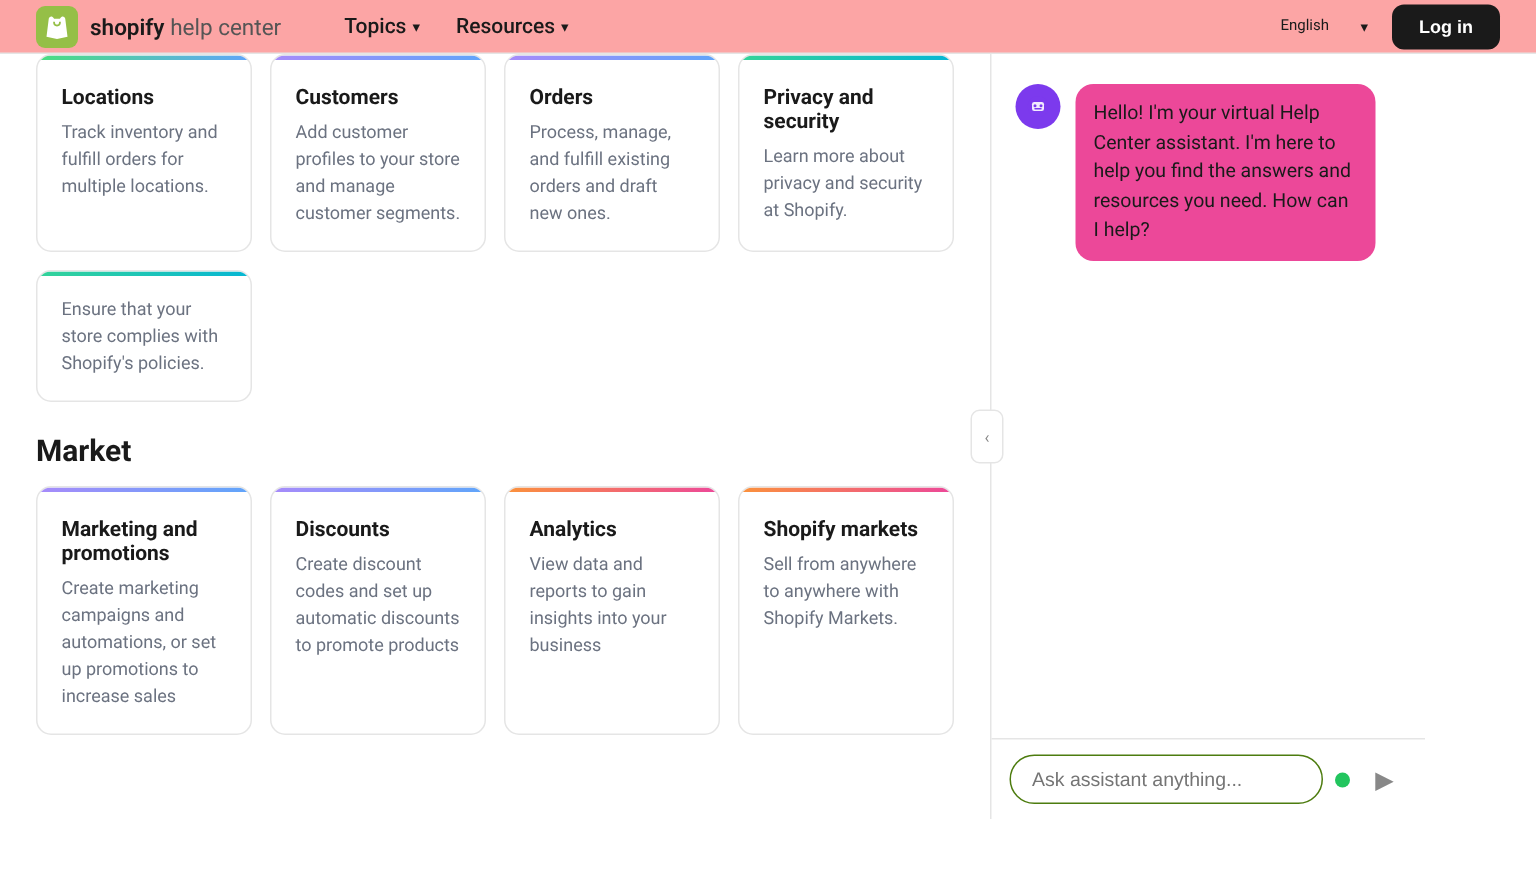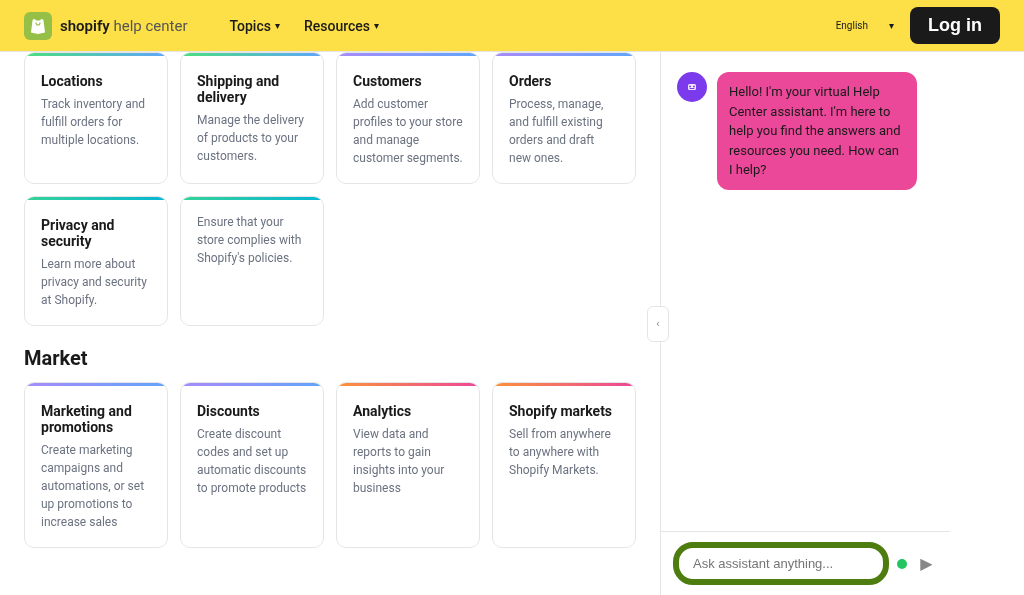--- a/index.html
+++ b/index.html
@@ -1,21 +1,21 @@
 <!DOCTYPE html>
 <html><head>
   <meta charset="utf-8">
   <style>
     * { box-sizing: border-box; margin: 0; padding: 0; }
     body { font-family: -apple-system, BlinkMacSystemFont, 'Segoe UI', Roboto, sans-serif; background: #fff; color: #1a1a1a; font-size: 14px; }
 
     
     .header {
-      display: flex; align-items: center; padding: 0 24px; height: 52px;
-      border-bottom: 1px solid #e5e5e5; position: sticky; top: 0; background: #fde047; z-index: 10;
+      display: flex; align-items: center; padding: 0 24px; height: 36px;
+      border-bottom: 1px solid #e5e5e5; position: sticky; top: 0; background: #fca5a5; z-index: 10;
     }
     .logo-area { display: flex; align-items: center; gap: 8px; margin-right: 32px; }
     .shopify-bag {
       width: 28px; height: 28px;
       background: #95BF47;
       border-radius: 6px;
       display: flex; align-items: center; justify-content: center;
       color: white; font-weight: bold; font-size: 14px;
     }
     .logo-text { font-size: 15px; color: #1a1a1a; }
@@ -25,21 +25,21 @@
     .nav-item {
       display: flex; align-items: center; gap: 4px; padding: 6px 10px;
       cursor: pointer; border-radius: 6px; font-size: 14px; font-weight: 500; color: #1a1a1a;
       transition: background 0.15s;
     }
     .chevron-down { font-size: 10px; }
     .header-right { display: flex; align-items: center; gap: 16px; margin-left: auto; }
     .lang-selector { display: flex; align-items: center; gap: 21px; cursor: pointer; font-size: 10px; color: #1a1a1a; }
     .login-btn {
       background: #1a1a1a; color: #fff; border: none; border-radius: 8px;
-      padding: 8px 18px; font-size: 18px; font-weight: 600; cursor: pointer;
+      padding: 8px 18px; font-size: 12px; font-weight: 600; cursor: pointer;
     }
 
     
     .main-layout { display: flex; }
     .content-area { flex: 1; padding: 0 24px 40px 24px; max-width: 660px; overflow-y: auto; max-height: calc(595px - 52px); }
     .sidebar-chat { width: 290px; border-left: 1px solid #e5e5e5; position: relative; background: #fff; flex-shrink: 0; max-height: calc(595px - 52px); display: flex; flex-direction: column; }
 
     
     .section-title { font-size: 20px; font-weight: 700; margin: 20px 0 12px 0; color: #1a1a1a; }
     .cards-grid { display: grid; grid-template-columns: 1fr 1fr 1fr 1fr; gap: 12px; margin-bottom: 16px; }
@@ -76,21 +76,21 @@
     }
     .chat-bubble {
       background: #ec4899; border-radius: 12px; padding: 10px 12px;
       font-size: 13px; color: #1a1a1a; line-height: 1.5; max-width: 200px;
     }
     .chat-input-area {
       padding: 10px 12px; border-top: 1px solid #e5e5e5;
       display: flex; align-items: center; gap: 8px;
     }
     .chat-input {
-      flex: 1; border: 6px solid #4d7c0f; border-radius: 20px;
+      flex: 1; border: 1px solid #4d7c0f; border-radius: 20px;
       padding: 8px 14px; font-size: 13px; outline: none; color: #9ca3af;
       background: #fff;
     }
     .chat-send-btn {
       width: 30px; height: 30px; background: #fff; border: none; cursor: pointer;
       display: flex; align-items: center; justify-content: center; color: #888;
       font-size: 16px;
     }
     .chat-green-dot {
       width: 10px; height: 10px; background: #22c55e; border-radius: 50%; flex-shrink: 0;
@@ -132,25 +132,20 @@
 
 <div class="main-layout">
 
   <div class="content-area">
 
     <div class="cards-grid">
       <div class="card">
         <div class="card-top-border grad-green-blue"></div>
         <div class="card-title">Locations</div>
         <div class="card-desc">Track inventory and fulfill orders for multiple locations.</div>
-      </div>
-      <div class="card">
-        <div class="card-top-border grad-green-blue"></div>
-        <div class="card-title">Shipping and delivery</div>
-        <div class="card-desc">Manage the delivery of products to your customers.</div>
       </div>
       <div class="card">
         <div class="card-top-border grad-purple-blue"></div>
         <div class="card-title">Customers</div>
         <div class="card-desc">Add customer profiles to your store and manage customer segments.</div>
       </div>
       <div class="card">
         <div class="card-top-border grad-purple-blue"></div>
         <div class="card-title">Orders</div>
         <div class="card-desc">Process, manage, and fulfill existing orders and draft new ones.</div>

